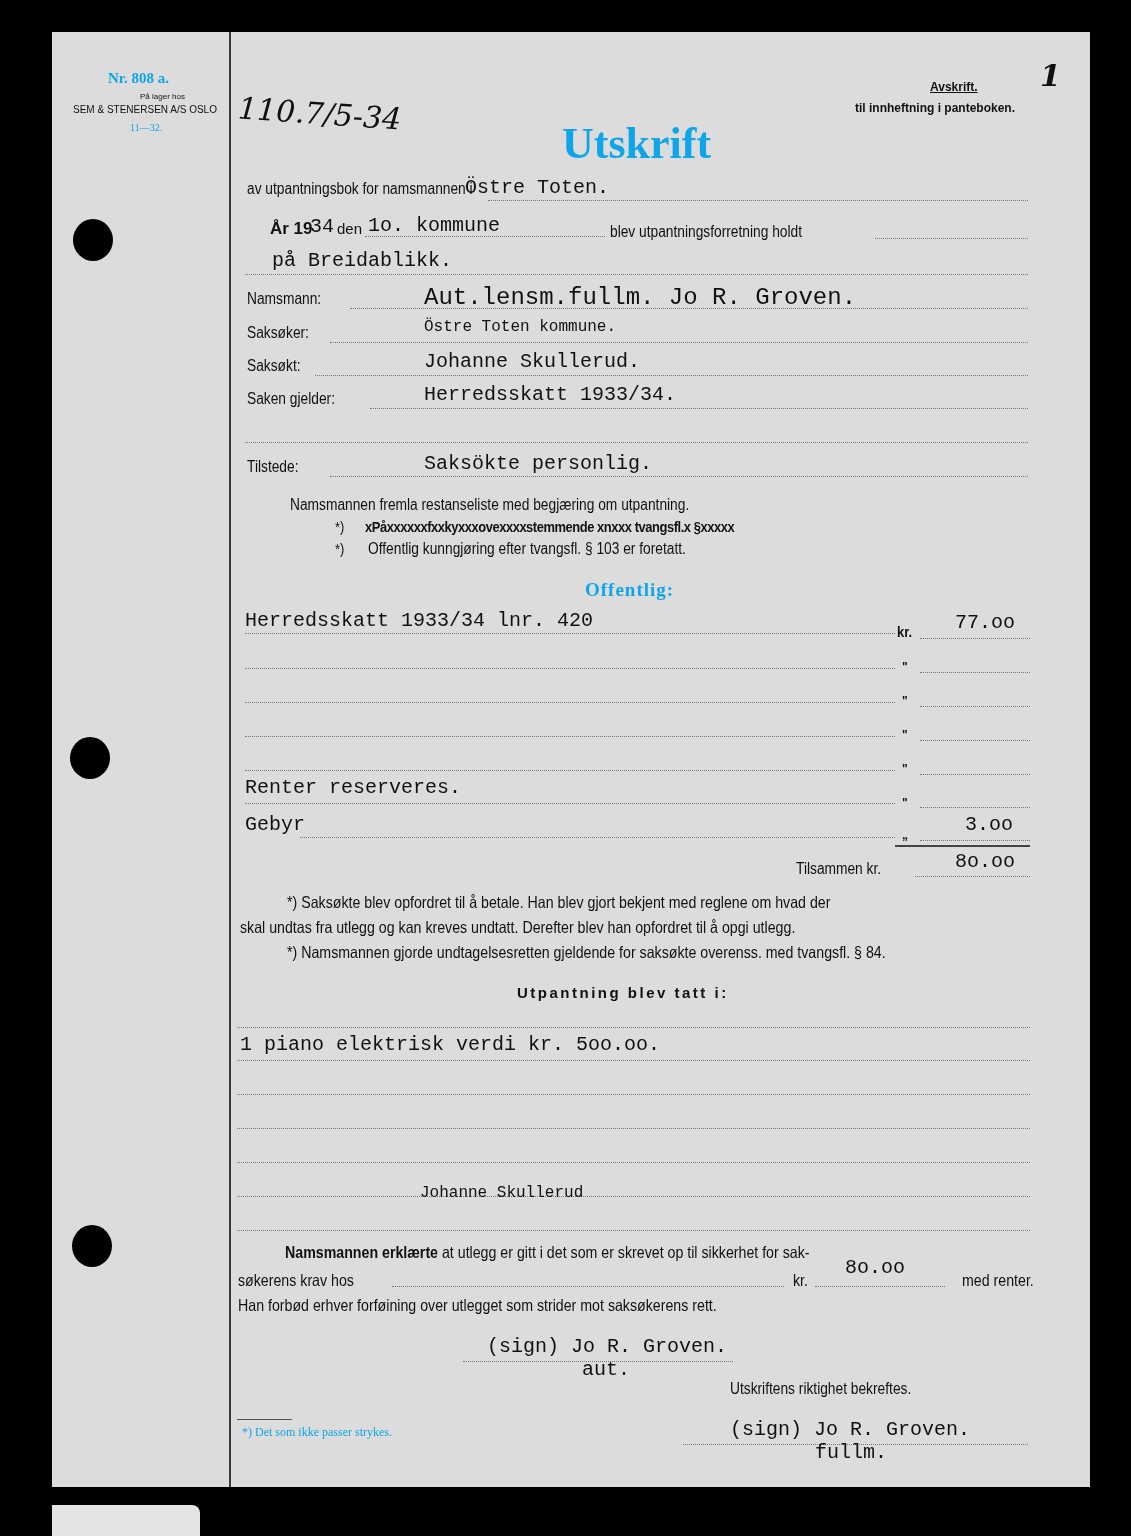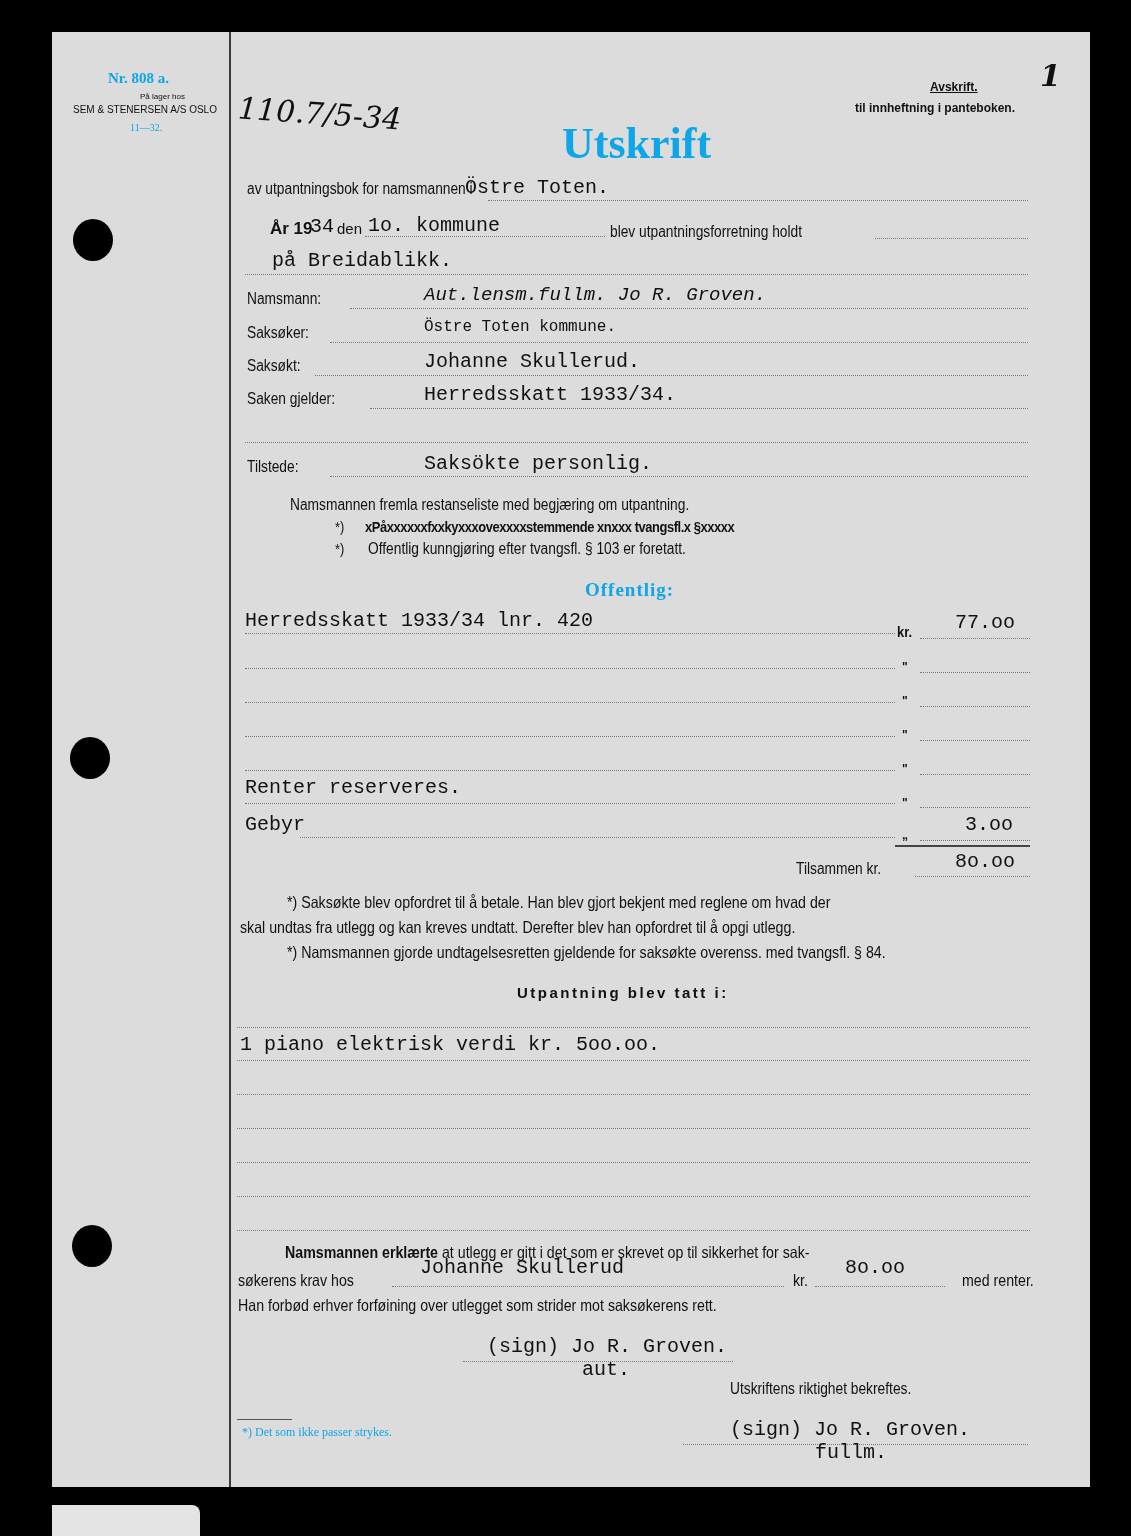--- a/index.html
+++ b/index.html
@@ -48,21 +48,21 @@
 <div class="abs sans" style="left:337px;top:220px;font-size:15px;">den</div>
 <div class="abs mono" style="left:368px;top:214px;font-size:20px;">1o. kommune</div>
 <div class="dots" style="left:365px;top:236px;width:240px;"></div>
 <div class="abs sans cond" style="left:610px;top:223px;font-size:16px;">blev utpantningsforretning holdt</div>
 <div class="dots" style="left:875px;top:238px;width:153px;"></div>
 <div class="abs mono" style="left:272px;top:249px;font-size:20px;">på Breidablikk.</div>
 <div class="dots" style="left:245px;top:274px;width:783px;"></div>
 
 <div>
   <div class="abs sans cond" style="left:247px;top:290px;font-size:16px;">Namsmann:</div>
-  <div class="abs mono" style="left:424px;top:284px;font-size:19px;font-style:italic;">Aut.lensm.fullm. Jo R. Groven.</div>
+  <div class="abs mono" style="left:424px;top:284px;font-size:24px;">Aut.lensm.fullm. Jo R. Groven.</div>
   <div class="dots" style="left:350px;top:308px;width:678px;"></div>
 
   <div class="abs sans cond" style="left:247px;top:324px;font-size:16px;">Saksøker:</div>
   <div class="abs mono" style="left:424px;top:318px;font-size:16px;">Östre Toten kommune.</div>
   <div class="dots" style="left:330px;top:342px;width:698px;"></div>
 
   <div class="abs sans cond" style="left:247px;top:357px;font-size:16px;">Saksøkt:</div>
   <div class="abs mono" style="left:424px;top:350px;font-size:20px;">Johanne Skullerud.</div>
   <div class="dots" style="left:315px;top:375px;width:713px;"></div>
 
@@ -140,21 +140,21 @@
   <div class="dots" style="left:237px;top:1196px;width:793px;"></div>
   <div class="dots" style="left:237px;top:1230px;width:793px;"></div>
 </div>
 
 <div class="abs sans cond" style="left:285px;top:1243px;font-size:16.5px;">
   <span class="bold">Namsmannen erklærte</span>
   <span>at utlegg er gitt i det som er skrevet op til sikkerhet for sak-</span>
 </div>
 <div class="abs sans cond" style="left:238px;top:1271px;font-size:16.5px;">søkerens krav hos</div>
 <div class="dots" style="left:392px;top:1286px;width:392px;"></div>
-<div class="abs mono" style="left:420px;top:1256px;font-size:20px;">Johanne Skullerud</div>
+<div class="abs mono" style="left:420px;top:1184px;font-size:16px;">Johanne Skullerud</div>
 <div class="abs sans cond" style="left:793px;top:1271px;font-size:16.5px;">kr.</div>
 <div class="dots" style="left:815px;top:1286px;width:130px;"></div>
 <div class="abs mono" style="left:845px;top:1256px;font-size:20px;">8o.oo</div>
 <div class="abs sans cond" style="left:962px;top:1271px;font-size:16.5px;">med renter.</div>
 <div class="abs sans cond" style="left:238px;top:1296px;font-size:16.5px;">Han forbød erhver forføining over utlegget som strider mot saksøkerens rett.</div>
 
 <div class="abs mono" style="left:487px;top:1335px;font-size:20px;">(sign) Jo R. Groven.</div>
 <div class="dots" style="left:463px;top:1361px;width:270px;"></div>
 <div class="abs mono" style="left:582px;top:1358px;font-size:20px;">aut.</div>
 <div class="abs sans cond" style="left:730px;top:1380px;font-size:16px;">Utskriftens riktighet bekreftes.</div>

